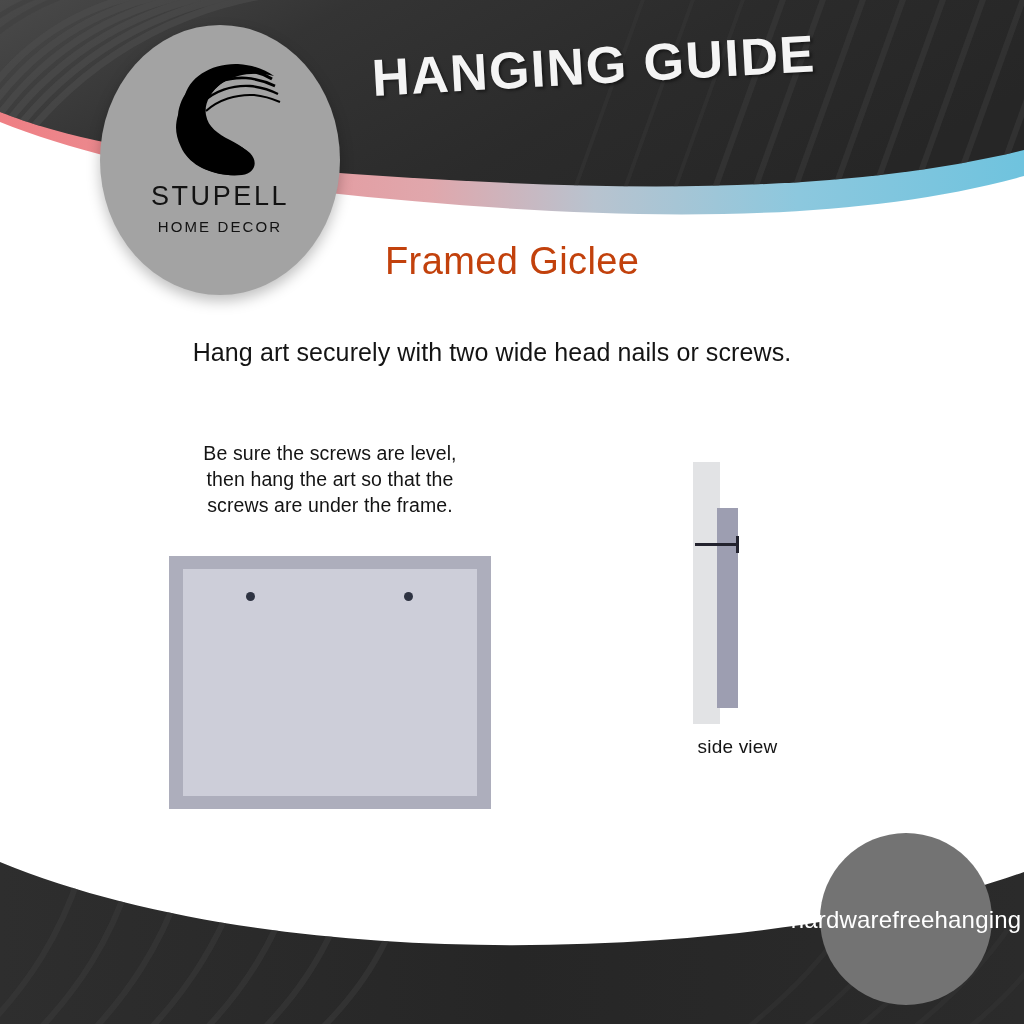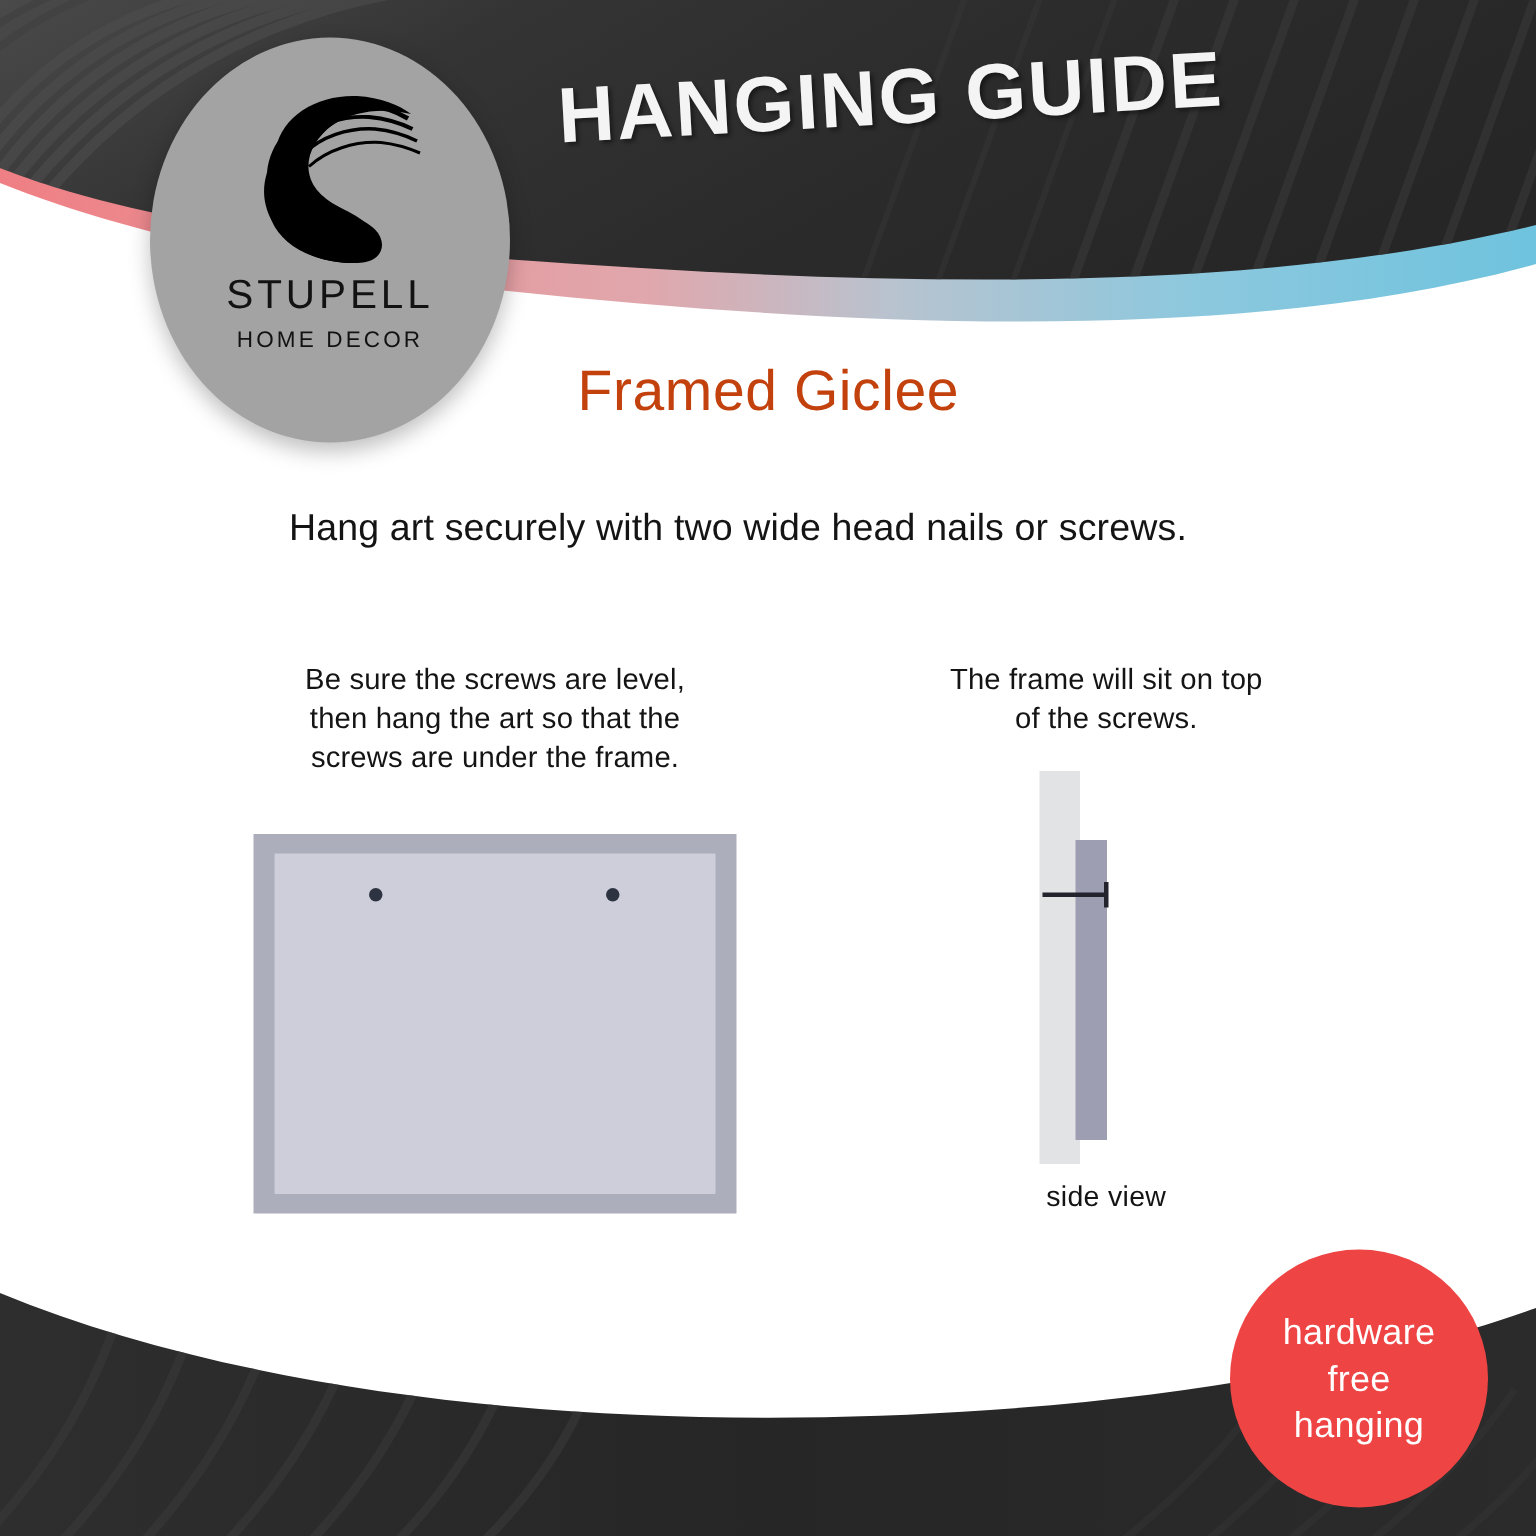--- a/index.html
+++ b/index.html
@@ -225,23 +225,22 @@
   }
 
   
   #hardware-badge {
     position: absolute;
     left: 820px;
     top: 833px;
     width: 172px;
     height: 172px;
     border-radius: 50%;
-    background: #ef4444;
+    background: #737373;
     display: flex;
-    flex-direction: column;
     align-items: center;
     justify-content: center;
     color: #ffffff;
     font-size: 24px;
     line-height: 31px;
     text-align: center;
     font-weight: 400;
     letter-spacing: 0.2px;
   }
 </style>
@@ -351,24 +350,20 @@
       <div id="front-frame-wrap">
         <div id="front-frame"></div>
         <div id="front-mat"></div>
         <div class="screw-dot" id="screw-dot-left"></div>
         <div class="screw-dot" id="screw-dot-right"></div>
       </div>
 
     </div>
 
     <div class="diagram-col" id="col-side">
-      <div class="diagram-caption-top">
-        <div>The frame will sit on top</div>
-        <div>of the screws.</div>
-      </div>
 
       <div id="side-wrap">
         <div id="side-wall"></div>
         <div id="side-frame"></div>
         <div id="side-screw-shaft"></div>
         <div id="side-screw-head"></div>
       </div>
 
       <div class="view-label" id="side-view-label">side view</div>
     </div>

